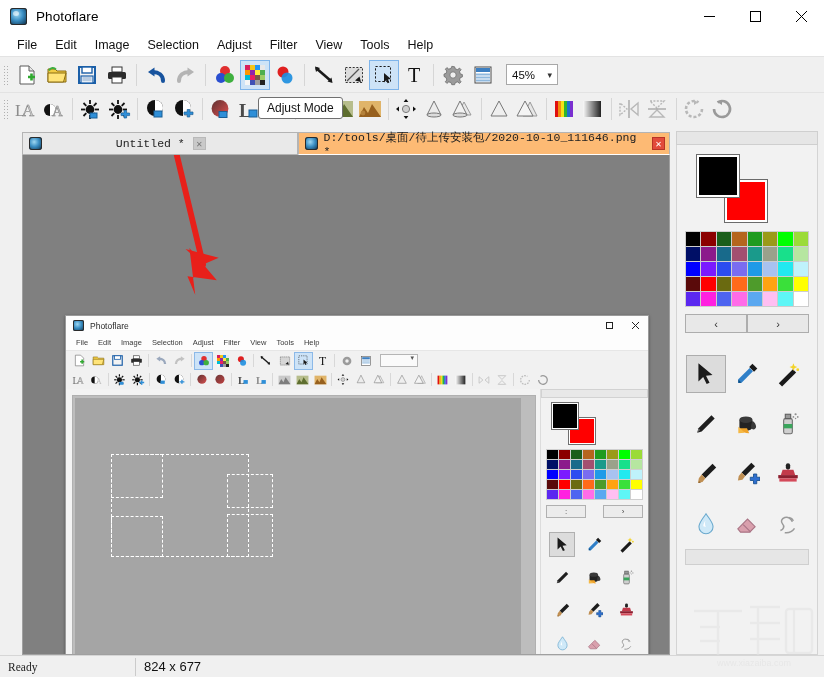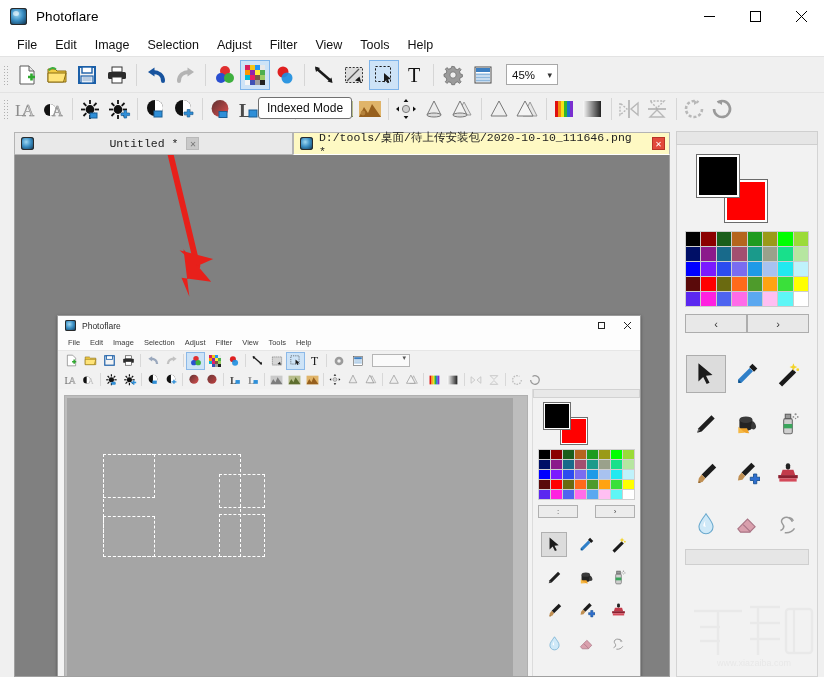--- a/index.html
+++ b/index.html
@@ -41,25 +41,25 @@
   .tsep { width:1px; height:22px; background:#d6d6d6; margin:0 4px; }
   .zoomsel { width:52px; height:21px; margin-left:8px; border:1px solid #a8a8a8; background:#fff;
      display:flex; align-items:center; font-size:11.5px; color:#111; padding-left:5px; position:relative; }
   .zoomsel .chev { position:absolute; right:5px; font-size:9px; color:#333; }
 
   .tooltip { position:absolute; left:258px; top:4px; height:22px; padding:2px 8px; background:#fff;
      border:1px solid #707070; border-radius:3px; font-size:12px; color:#111; display:flex; align-items:center; z-index:40;}
 
   
   .workarea { flex:1; display:flex; min-height:0; background:#f0f0f0; }
-  .leftcol { flex:1; display:flex; flex-direction:column; min-width:0; padding:6px 0 0 14px; }
+  .leftcol { flex:1; display:flex; flex-direction:column; min-width:0; padding:6px 0 0 22px; }
   .tabbar { height:24px; display:flex; align-items:flex-end; }
   .tab { height:23px; display:flex; align-items:center; border:1px solid #b4b4b4; background:#e9e9e9;
      font-family:"Liberation Mono", monospace; font-size:11.5px; color:#222; padding:0 4px 0 6px; }
-  .tab.active { background:#fef9c3; border-bottom-color:#ffffff; }
+  .tab.active { background:#fdba74; border-bottom-color:#ffffff; }
   .tab .ticon { width:13px; height:13px; border-radius:3px; margin-right:6px; flex:0 0 auto;
      background: radial-gradient(circle at 40% 38%, #9fd8f2 0%, #3b8fc4 42%, #1c4f72 78%, #12364f 100%);
      box-shadow: inset 0 0 0 1px #2a2a2a; }
   .tab.t-untitled { width:280px; justify-content:center; position:relative; }
   .tab.t-untitled .ticon{position:absolute;left:6px;}
   .tab .tclose { width:13px; height:13px; margin-left:8px; background:#c9c9c9; color:#777;
      font-size:10px; display:flex; align-items:center; justify-content:center; border:1px solid #b9b9b9;}
   .tab.active .tclose { background:#e24a3b; color:#fff; border-color:#b73326; }
 
   .canvaswrap { flex:1; background:#808080; border:1px solid #a0a0a0; border-top:none; position:relative; overflow:hidden; }
@@ -508,21 +508,21 @@
           <path d="M11 2l4 2.5-4 2.5z" fill="#b8b8b8"></path>
         </svg>
     </div>
     <div class="tbtn">
       <svg width="24" height="22" viewBox="0 0 24 22">
           <path d="M3 11a8 8 0 1 0 3.5-6.6" fill="none" stroke="#9a9a9a" stroke-width="2.6"></path>
           <path d="M11 2L7 4.5 11 7z" fill="#9a9a9a"></path>
         </svg>
     </div>
 
-    <div class="tooltip">Indexed Mode</div>
+    <div class="tooltip">Adjust Mode</div>
   </div>
 
   <div class="workarea">
 
     <div class="leftcol">
       <div class="tabbar">
         <div class="tab t-untitled">
           <span class="ticon"></span>
           <span>Untitled *</span>
           <span class="tclose">✕</span>
@@ -1197,20 +1197,24 @@
                   <path d="M9 20c4 .5 7-1 9-4" fill="none" stroke="#9a9a9a" stroke-width="1.4"></path>
                   <path d="M13 6c2 .3 3.4 1.6 4 3" fill="none" stroke="#9a9a9a" stroke-width="1.4"></path>
                 </svg></span>
             </div>
           </div>
         <div class="dockfoot"></div>
       </div>
     </div>
   </div>
 
+  <div class="statusbar">
+    <div class="s1">Ready</div>
+    <div class="s2">824 x 677</div>
+  </div>
 </div>
 
 <svg class="watermark" width="128" height="72" viewBox="0 0 128 72">
   <g fill="none" stroke="#e3e3e3" stroke-width="2.4">
     <path d="M4 14h48M28 14v44M10 30h20M10 44h20"></path>
     <path d="M60 10h30M68 10v48M60 26h30M60 42h30"></path>
     <rect x="96" y="12" width="26" height="44" rx="3"></rect>
     <path d="M104 12v44"></path>
   </g>
   <text x="64" y="69" font-family="Liberation Sans, sans-serif" font-size="9" fill="#e0e0e0" text-anchor="middle">www.xiazaiba.com</text>

